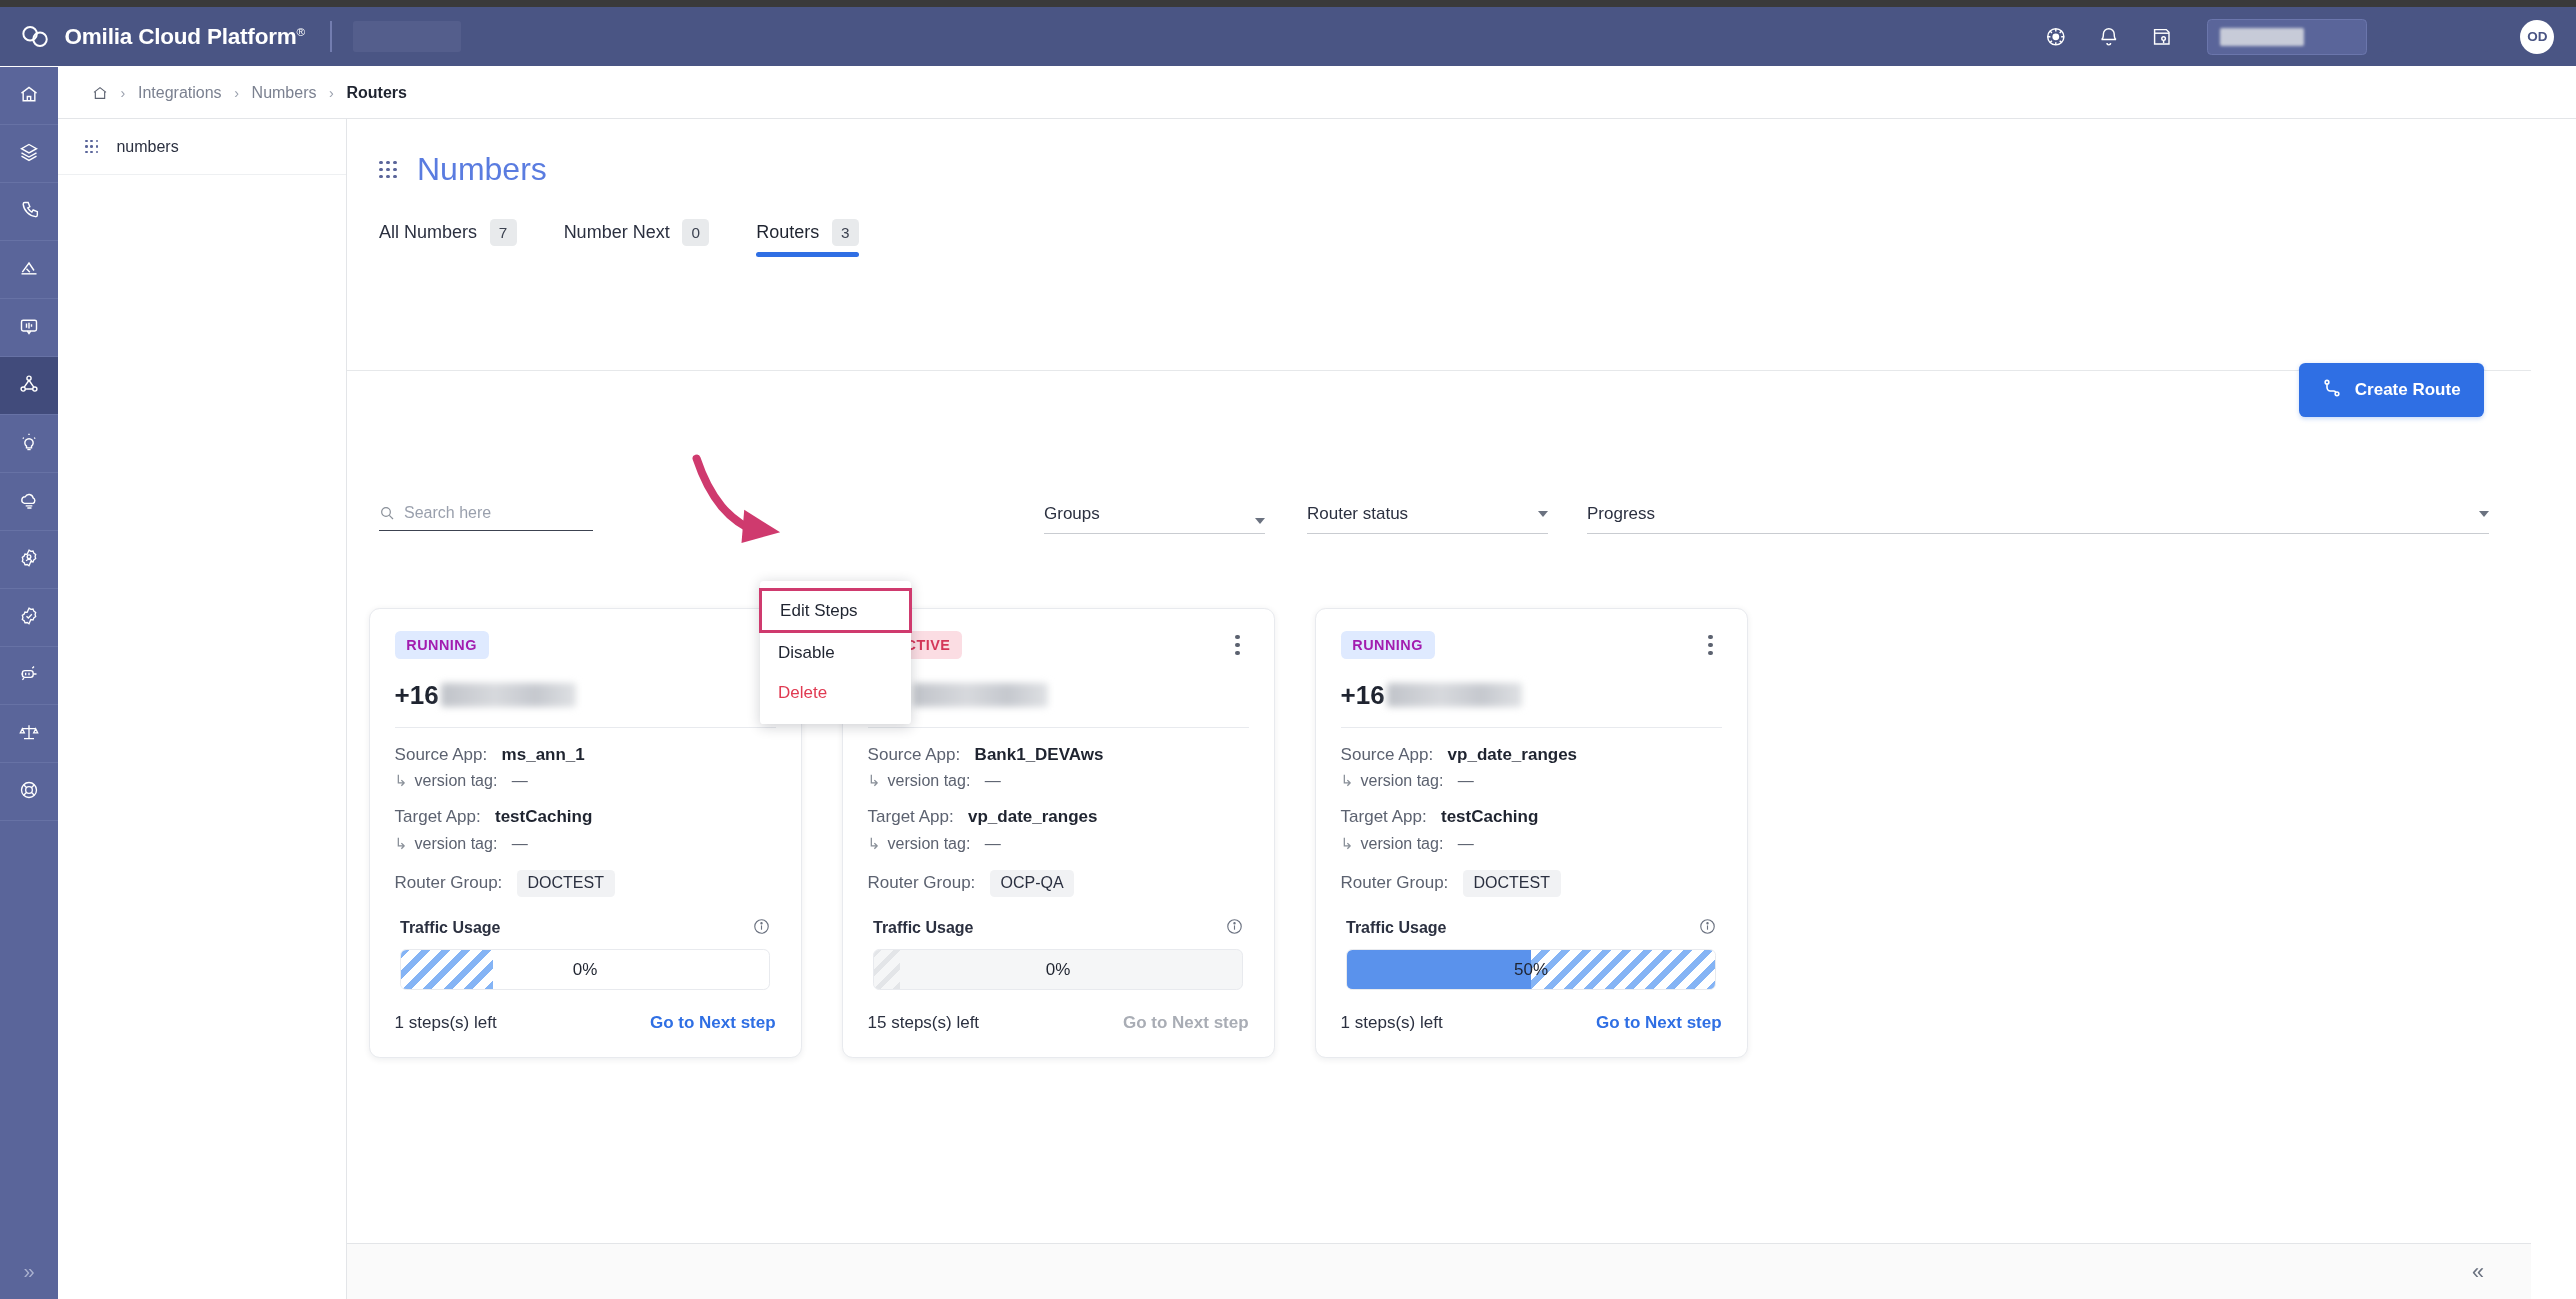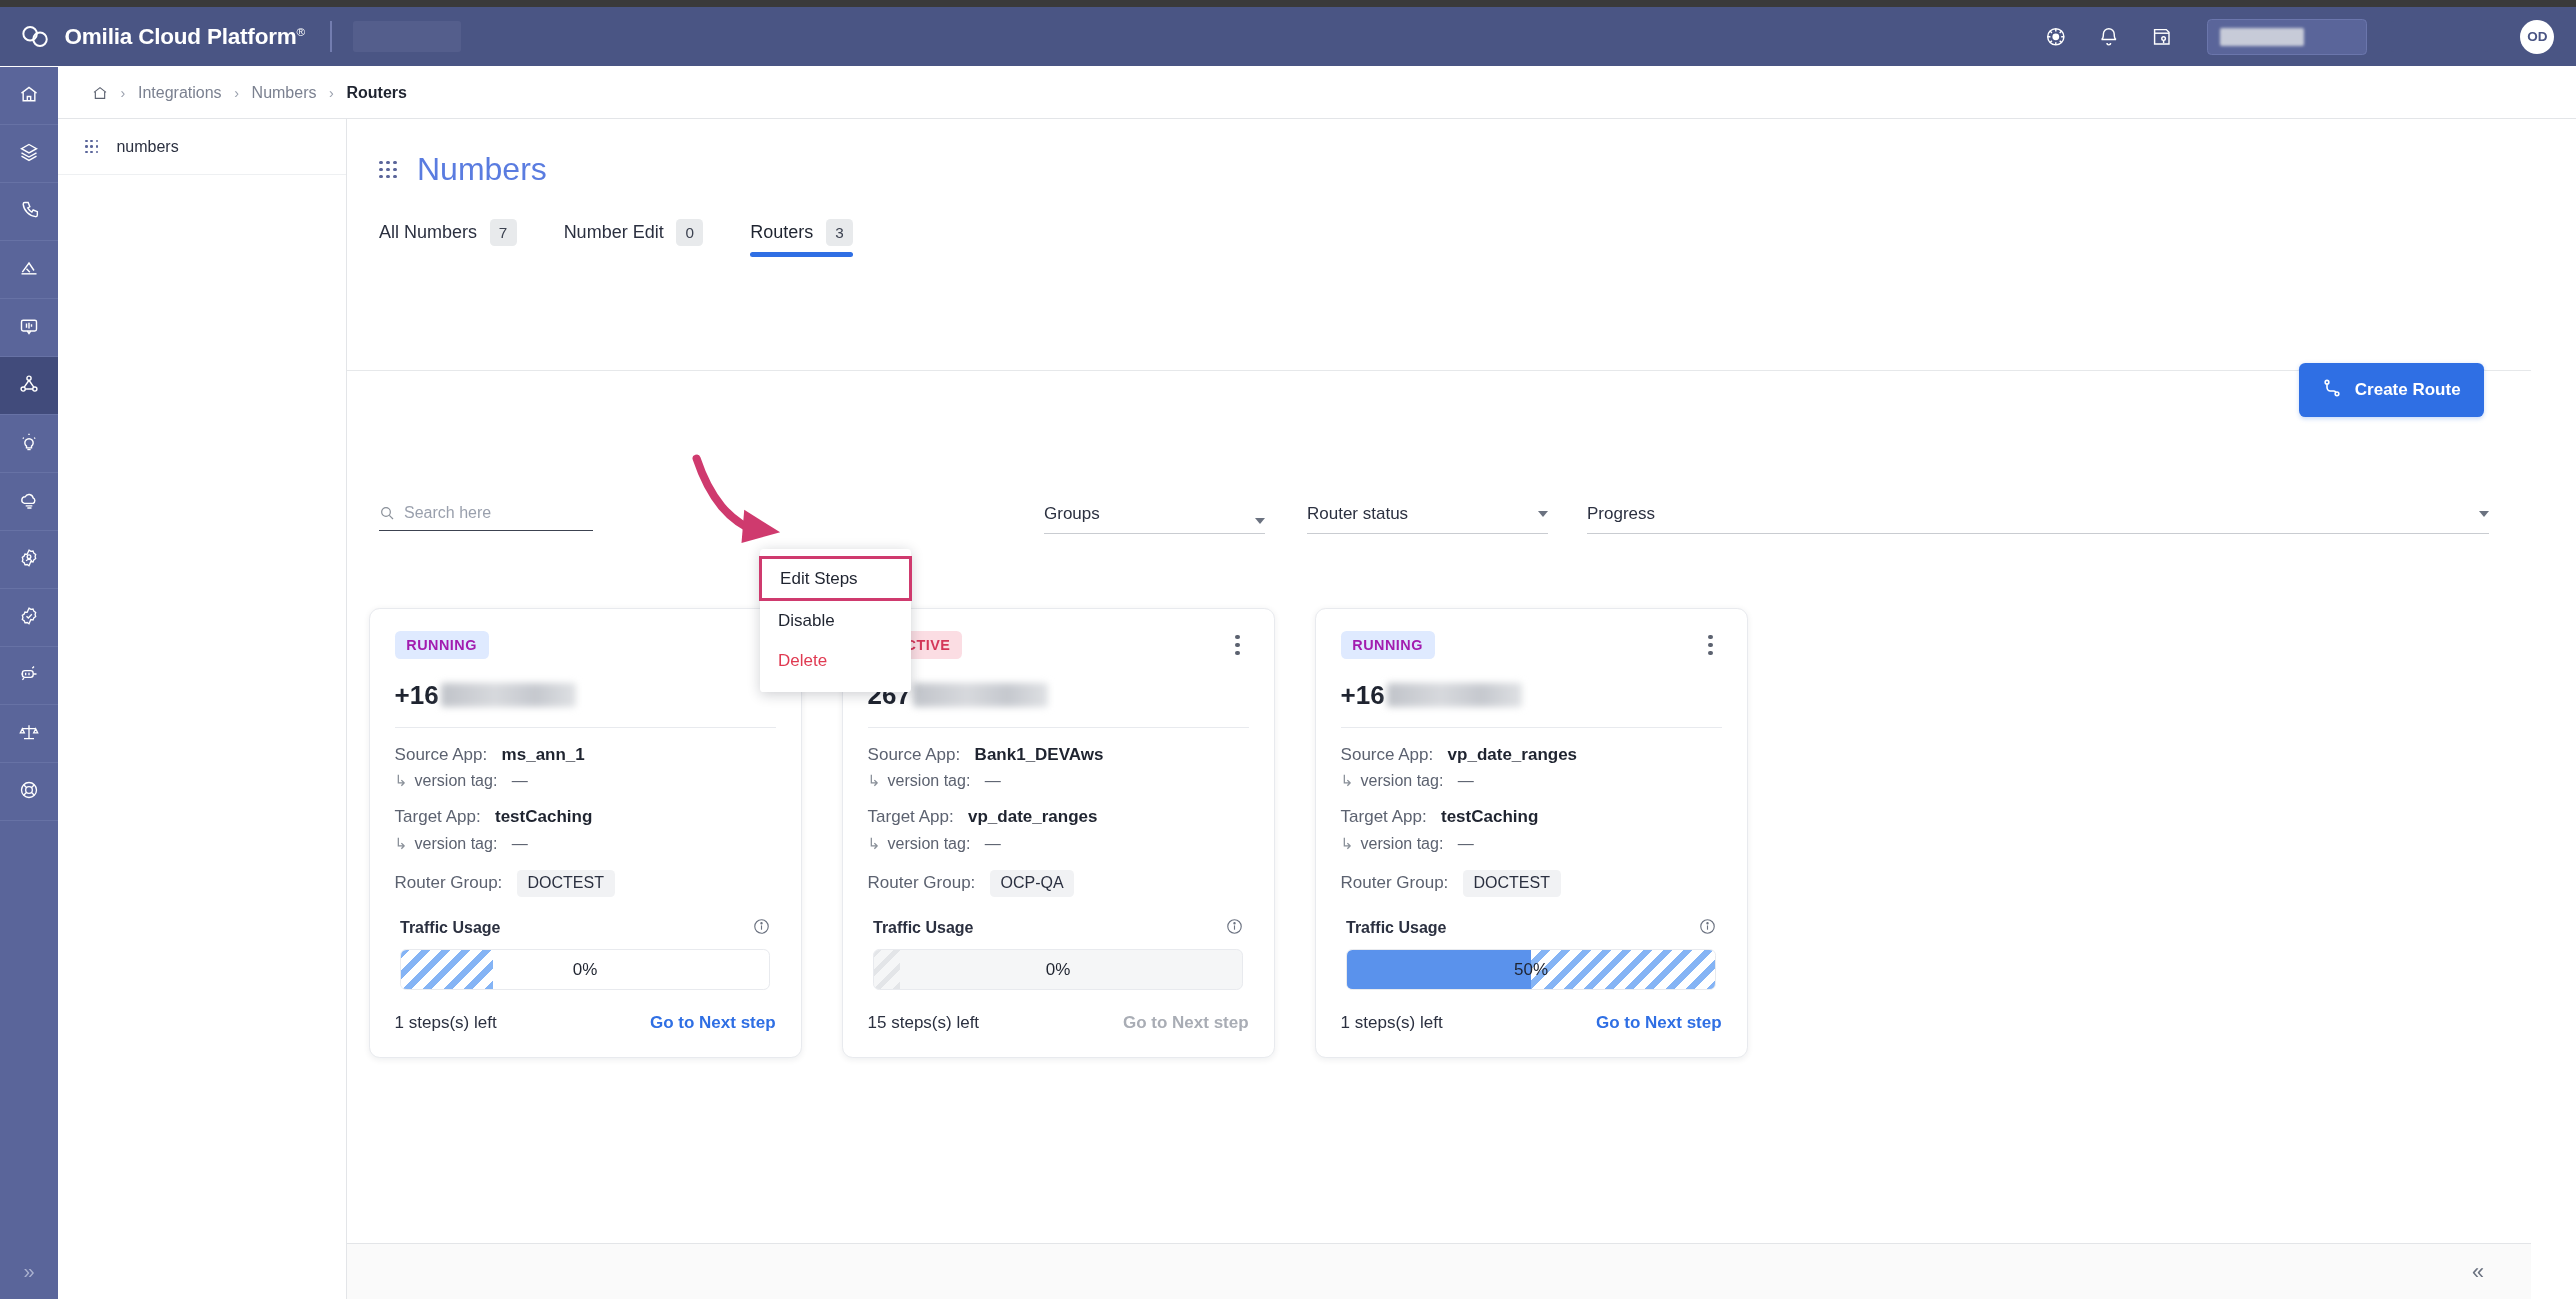--- a/index.html
+++ b/index.html
@@ -234,21 +234,21 @@
 
   .card-foot {
     display: flex; align-items: center; margin-top: 23.4px;
   }
   .steps-left { font-size: 17px; color: #2b3040; }
   .next-step { margin-left: auto; font-size: 17px; font-weight: bold; color: #2f6fe4; cursor: pointer; }
   .next-step.disabled { color: #a9adb5; }
 
   
   .ctx-menu {
-    position: absolute; left: 760px; top: 549px; width: 151px;
+    position: absolute; left: 760px; top: 581px; width: 151px;
     background: #ffffff; border-radius: 3.6px; z-index: 50;
     box-shadow: 0 2.7px 12.6px rgba(20,25,40,0.20);
     padding: 7.2px 0 10.8px 0;
   }
   .ctx-item {
     height: 40px; display: flex; align-items: center; padding-left: 18px;
     font-size: 17px; color: #1f2430; cursor: pointer;
   }
   .ctx-item.danger { color: #e03a52; }
   .ctx-item.highlight {
@@ -485,21 +485,21 @@
   </div>
 
   <div class="tabs-rule"></div>
   <div class="tabs">
     <div class="tab">
       <span class="tab-label">All Numbers</span>
       <span class="tab-badge">7</span>
       <span class="underline"></span>
     </div>
     <div class="tab">
-      <span class="tab-label">Number Edit</span>
+      <span class="tab-label">Number Next</span>
       <span class="tab-badge">0</span>
       <span class="underline"></span>
     </div>
     <div class="tab active">
       <span class="tab-label">Routers</span>
       <span class="tab-badge">3</span>
       <span class="underline"></span>
     </div>
   </div>
 

